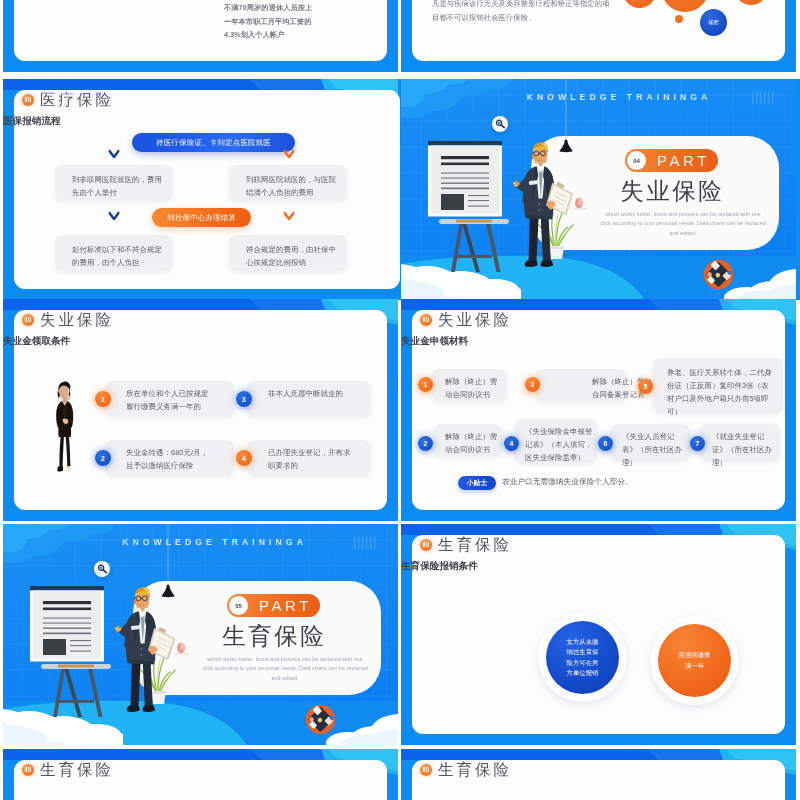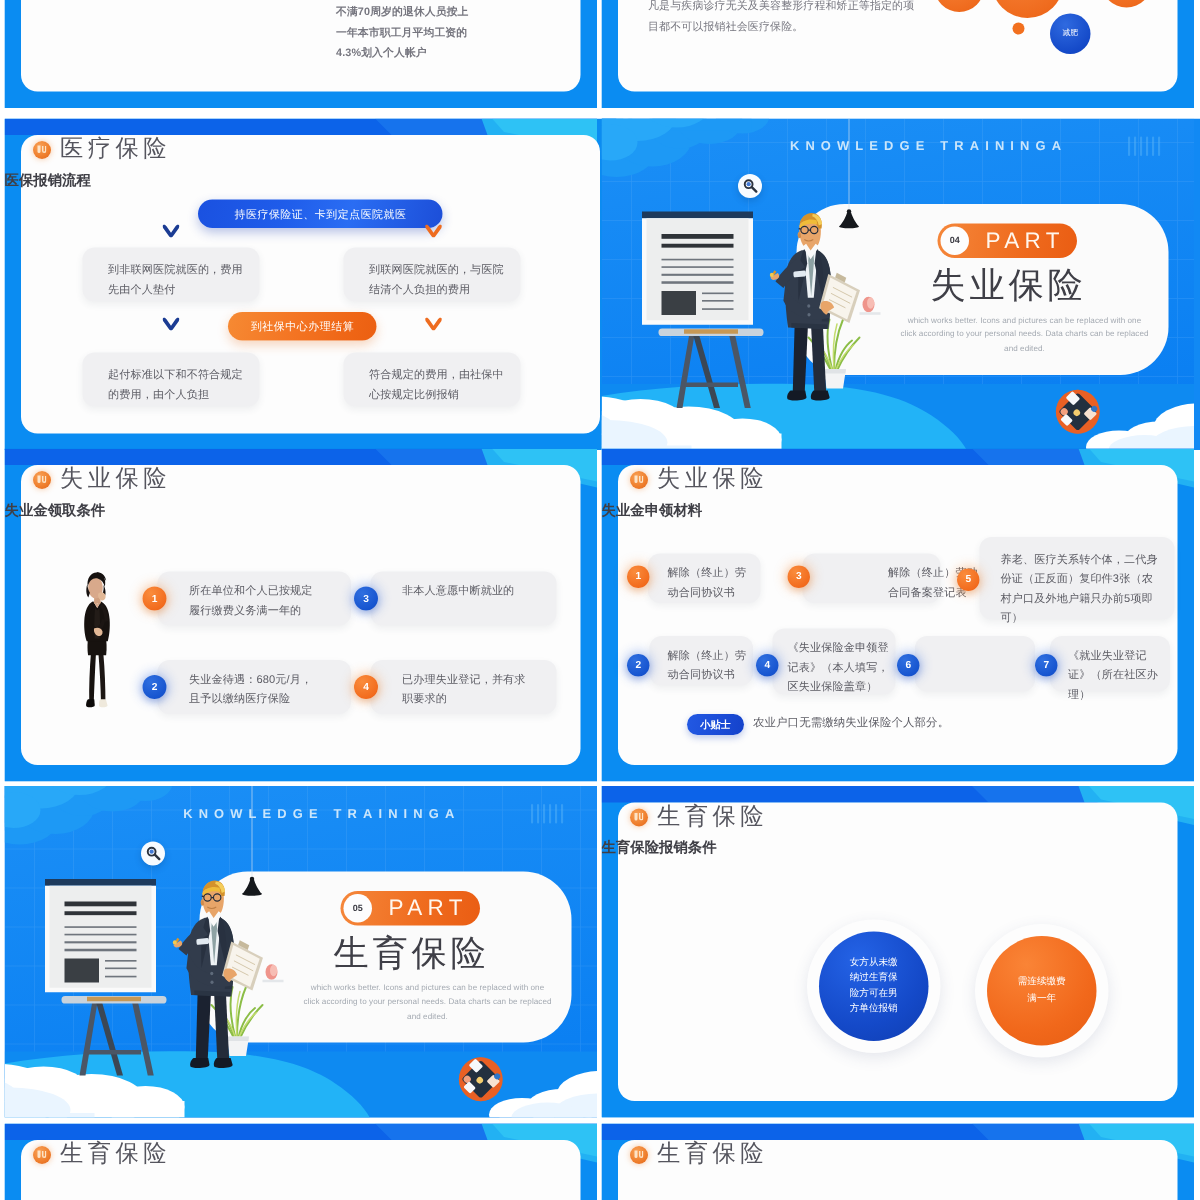--- a/index.html
+++ b/index.html
@@ -535,20 +535,21 @@
 
       <div class="box" style="left:32px;top:125px;width:69px;height:33px;"></div>
       <div class="boxtxt" style="left:44px;top:131px;width:54px;">解除（终止）劳动合同协议书</div>
       <div class="numdot dot-b" style="left:17px;top:137px;width:15px;height:15px;">2</div>
 
       <div class="box" style="left:114px;top:120px;width:82px;height:44px;"></div>
       <div class="boxtxt" style="left:124px;top:126px;width:69px;">《失业保险金申领登记表》（本人填写，区失业保险盖章）</div>
       <div class="numdot dot-b" style="left:103px;top:137px;width:15px;height:15px;">4</div>
 
       <div class="box" style="left:209px;top:125px;width:80px;height:37px;"></div>
+      <div class="boxtxt" style="left:221px;top:131px;width:66px;">《失业人员登记表》（所在社区办理）</div>
       <div class="numdot dot-b" style="left:197px;top:137px;width:15px;height:15px;">6</div>
 
       <div class="box" style="left:299px;top:125px;width:80px;height:37px;"></div>
       <div class="boxtxt" style="left:311px;top:131px;width:66px;">《就业失业登记证》（所在社区办理）</div>
       <div class="numdot dot-b" style="left:289px;top:137px;width:15px;height:15px;">7</div>
 
       <div class="tippill">小贴士</div>
       <div class="tiptext">农业户口无需缴纳失业保险个人部分。</div>
     </div>
   </div>

